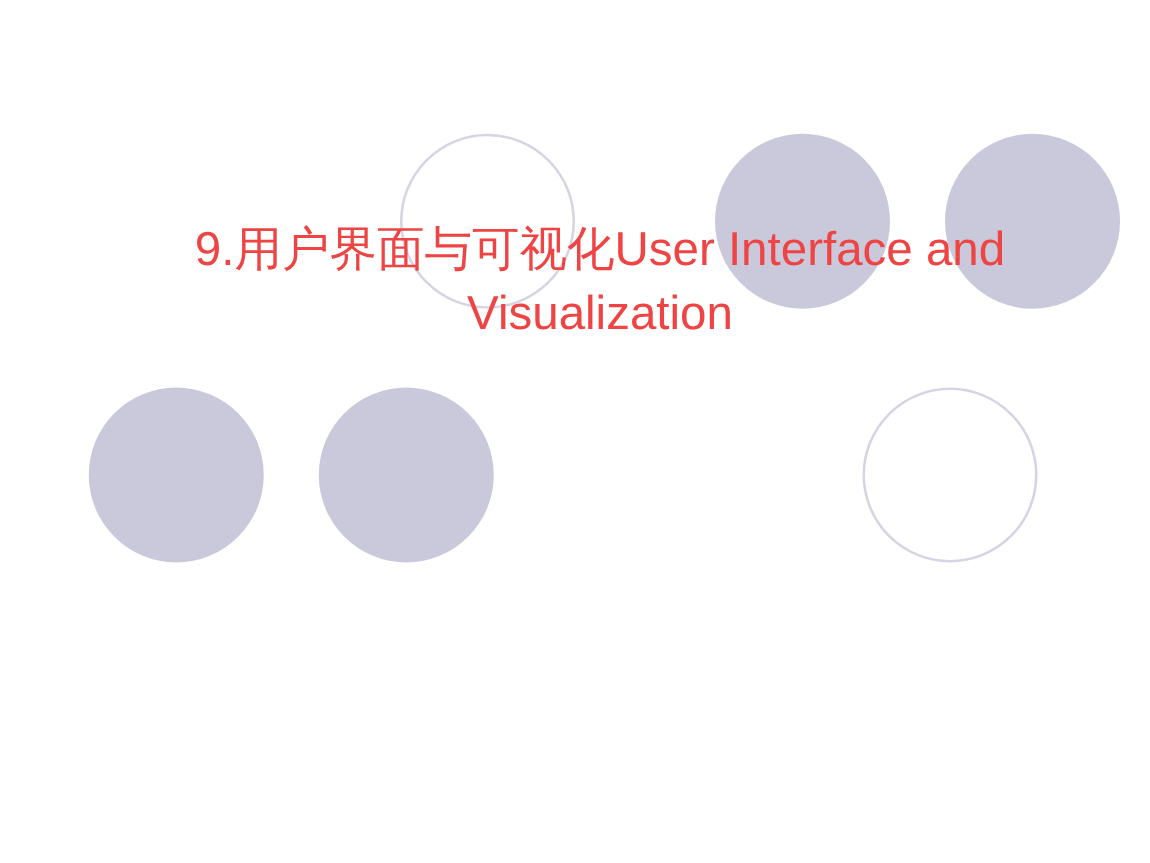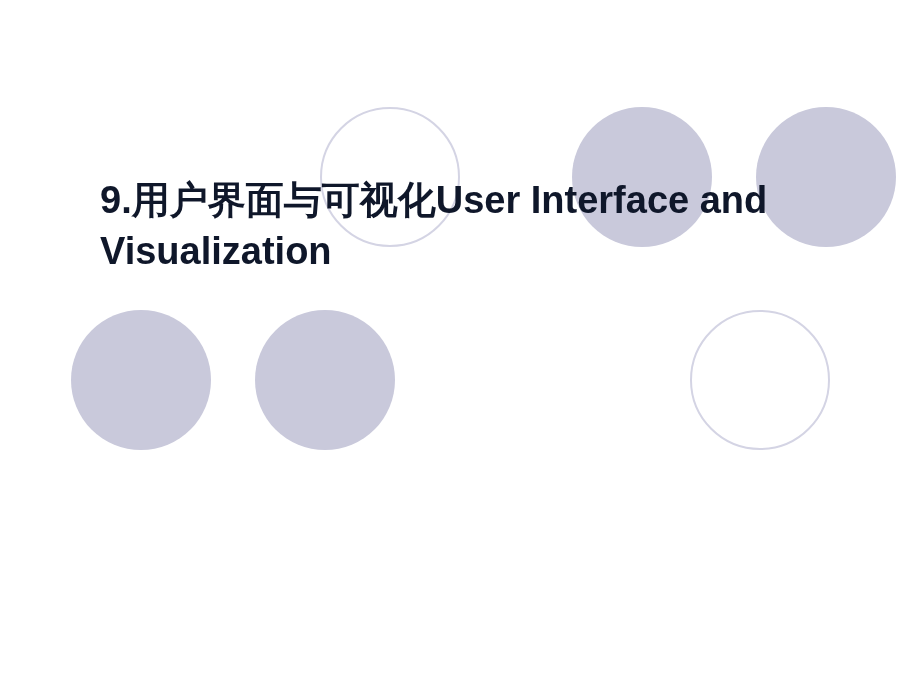--- a/index.html
+++ b/index.html
@@ -67,25 +67,25 @@
       width: 140px;
       height: 140px;
       left: 690px;
       top: 310px;
     }
     .title {
       position: absolute;
       top: 175px;
       left: 100px;
       right: 60px;
-      text-align: left;
+      text-align: center;
       font-size: 38px;
-      color: #0f172a;
+      color: #ef4444;
       line-height: 1.35;
-      font-weight: bold;
+      font-weight: normal;
       z-index: 10;
     }
   </style>
 </head>
 <body>
 
 <div class="slide">
   <div class="circle circle-outline c1"></div>
   <div class="circle circle-filled c2"></div>
   <div class="circle circle-filled c3"></div>

